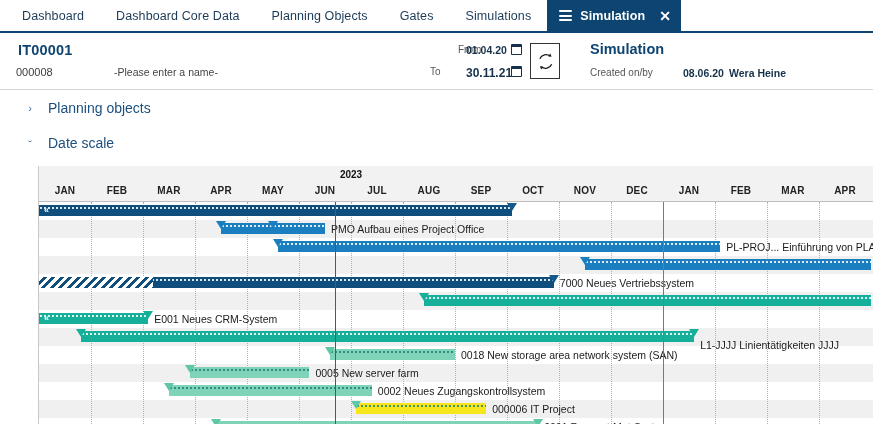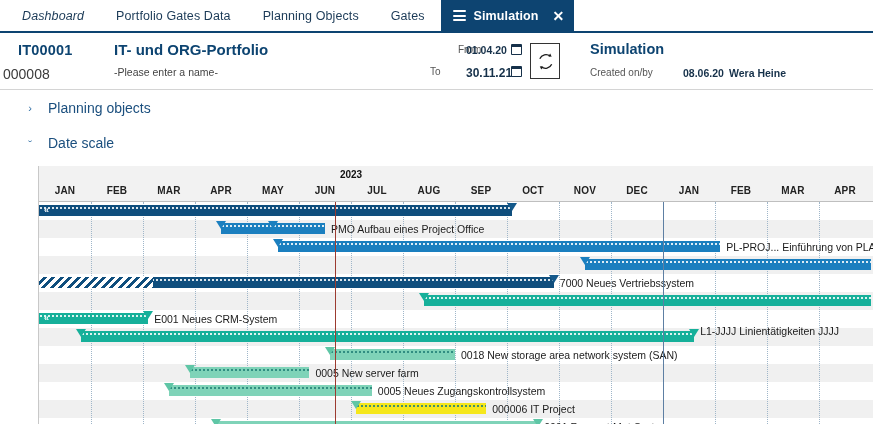--- a/index.html
+++ b/index.html
@@ -23,21 +23,21 @@
   }
   .tab {
     display: flex; align-items: center;
     padding: 0 16px;
     font-size: 12.5px;
     color: #1b3a57;
     white-space: nowrap;
     cursor: pointer;
     letter-spacing: .1px;
   }
-  .tab.first { padding-left: 22px; font-style: italic; }
+  .tab.first { padding-left: 22px; }
   .tab.active {
     background: #0d4471;
     color: #ffffff;
     font-weight: bold;
     padding: 0 10px 0 12px;
     gap: 8px;
   }
   .burger { display: inline-block; width: 13px; }
   .burger i {
     display: block; height: 2px; background: #ffffff;
@@ -54,22 +54,22 @@
     height: 57px;
     border-bottom: 1px solid #d4d4d4;
     padding: 7px 0 0 0;
   }
   .oh-id {
     position: absolute; left: 18px; top: 9px;
     font-size: 14.5px; font-weight: bold; color: #0d4471;
     letter-spacing: .2px;
   }
   .oh-sub {
-    position: absolute; left: 3px; top: 33px;
-    font-size: 14px; color: #3b3b3b;
+    position: absolute; left: 16px; top: 33px;
+    font-size: 11px; color: #3b3b3b;
   }
   .oh-title {
     position: absolute; left: 114px; top: 8px;
     font-size: 15px; font-weight: bold; color: #0d4471;
   }
   .oh-name {
     position: absolute; left: 114px; top: 33px;
     font-size: 10.5px; color: #444;
   }
   .dt-lbl-from { position: absolute; left: 430px; top: 11px; font-size: 10px; color: #555; margin-left: 28px; }
@@ -180,43 +180,45 @@
   }
 </style>
 </head>
 <body>
 
 <div class="tabbar">
   <div class="tab first">
     <span>Dashboard</span>
   </div>
   <div class="tab">
-    <span>Portfolio Gates Data</span>
+    <span>Dashboard Core Data</span>
   </div>
   <div class="tab">
     <span>Planning Objects</span>
   </div>
   <div class="tab">
     <span>Gates</span>
+  </div>
+  <div class="tab">
+    <span>Simulations</span>
   </div>
   <div class="tab active">
     <span class="burger">
         <i></i>
         <i></i>
         <i></i>
       </span>
     <span>Simulation</span>
     <span class="tab-close">✕</span>
   </div>
 </div>
 
 <div class="objhead">
   <div class="oh-id">IT00001</div>
   <div class="oh-sub">000008</div>
-  <div class="oh-title">IT- und ORG-Portfolio</div>
   <div class="oh-name">-Please enter a name-</div>
 
   <div class="dt-lbl-from">From</div>
   <div class="dt-val-from">01.04.20</div>
   <div class="cal c1"></div>
 
   <div class="dt-lbl-to">To</div>
   <div class="dt-val-to">30.11.21</div>
   <div class="cal c2"></div>
 
@@ -327,36 +329,36 @@
         <span class="dots"></span>
       </div>
       <div class="arrows" style="left: 5px; top: 111px;">«</div>
       <div class="marker teal" style="left: 104.2px; top: 109px;"></div>
       <div class="blabel" style="left: 115.2px; top: 111px;">E001  Neues CRM-System</div>
       <div class="bar teal" style="left: 41.6px; width: 613.6px; top: 129px;">
         <span class="dots"></span>
       </div>
       <div class="marker teal" style="left: 36.6px; top: 127px;"></div>
       <div class="marker teal" style="left: 650.2px; top: 127px;"></div>
-      <div class="blabel" style="left: 661.2px; top: 123px;">L1-JJJJ  Linientätigkeiten JJJJ</div>
+      <div class="blabel" style="left: 661.2px; top: 137px;">L1-JJJJ  Linientätigkeiten JJJJ</div>
       <div class="bar mint" style="left: 291.2px; width: 124.8px; top: 147px;">
         <span class="dots"></span>
       </div>
       <div class="marker mint" style="left: 286.2px; top: 145px;"></div>
       <div class="blabel" style="left: 422px; top: 147px;">0018  New storage area network system (SAN)</div>
       <div class="bar mint" style="left: 150.8px; width: 119.6px; top: 165px;">
         <span class="dots"></span>
       </div>
       <div class="marker mint" style="left: 145.8px; top: 163px;"></div>
       <div class="blabel" style="left: 276.4px; top: 165px;">0005  New server farm</div>
       <div class="bar mint" style="left: 130px; width: 202.8px; top: 183px;">
         <span class="dots"></span>
       </div>
       <div class="marker mint" style="left: 125px; top: 181px;"></div>
-      <div class="blabel" style="left: 338.8px; top: 183px;">0005  Neues Zugangskontrollsystem</div>
+      <div class="blabel" style="left: 338.8px; top: 183px;">0002  Neues Zugangskontrollsystem</div>
       <div class="bar yellow" style="left: 317.2px; width: 130px; top: 201px;">
         <span class="dots"></span>
       </div>
       <div class="marker mint" style="left: 312.2px; top: 199px;"></div>
       <div class="blabel" style="left: 453.2px; top: 201px;">000006  IT Project</div>
       <div class="bar mint" style="left: 176.8px; width: 322.4px; top: 219px;"></div>
       <div class="marker mint" style="left: 171.8px; top: 217px;"></div>
       <div class="marker mint" style="left: 494.2px; top: 217px;"></div>
       <div class="blabel" style="left: 505.2px; top: 219px;">0001  Request-Mgt-System</div>
       <div class="vline-red" style="left: 296.4px;"></div>

